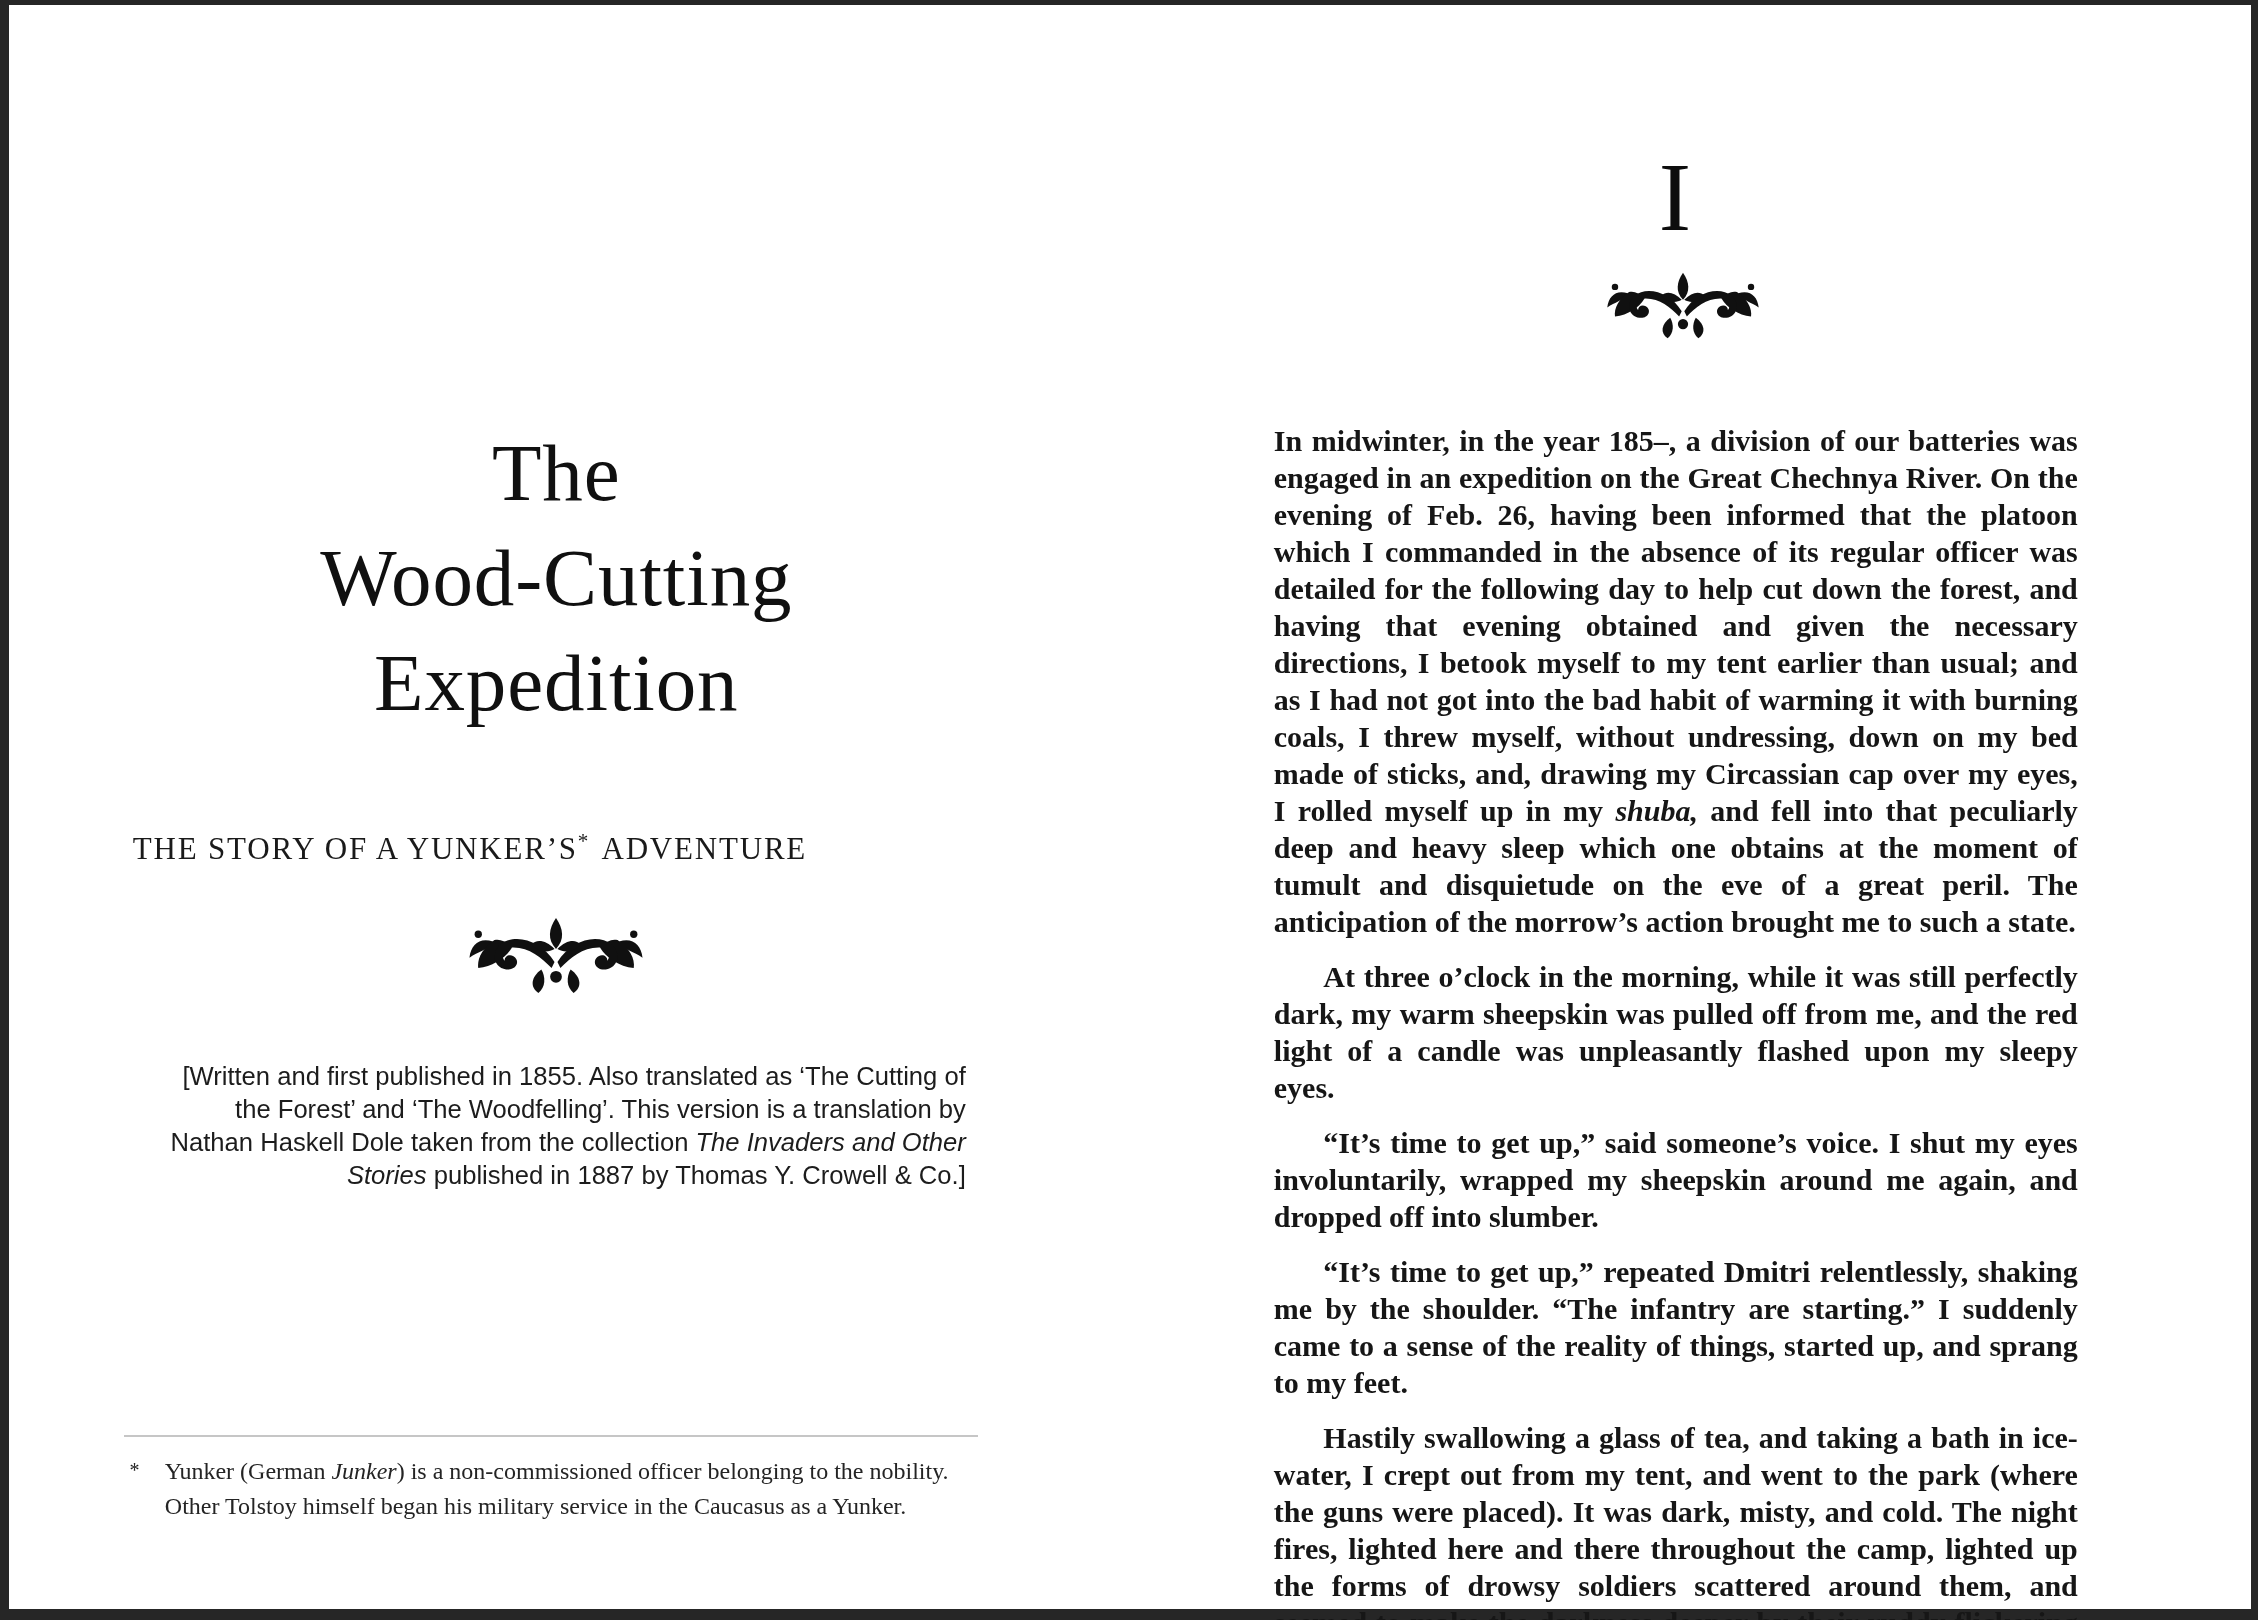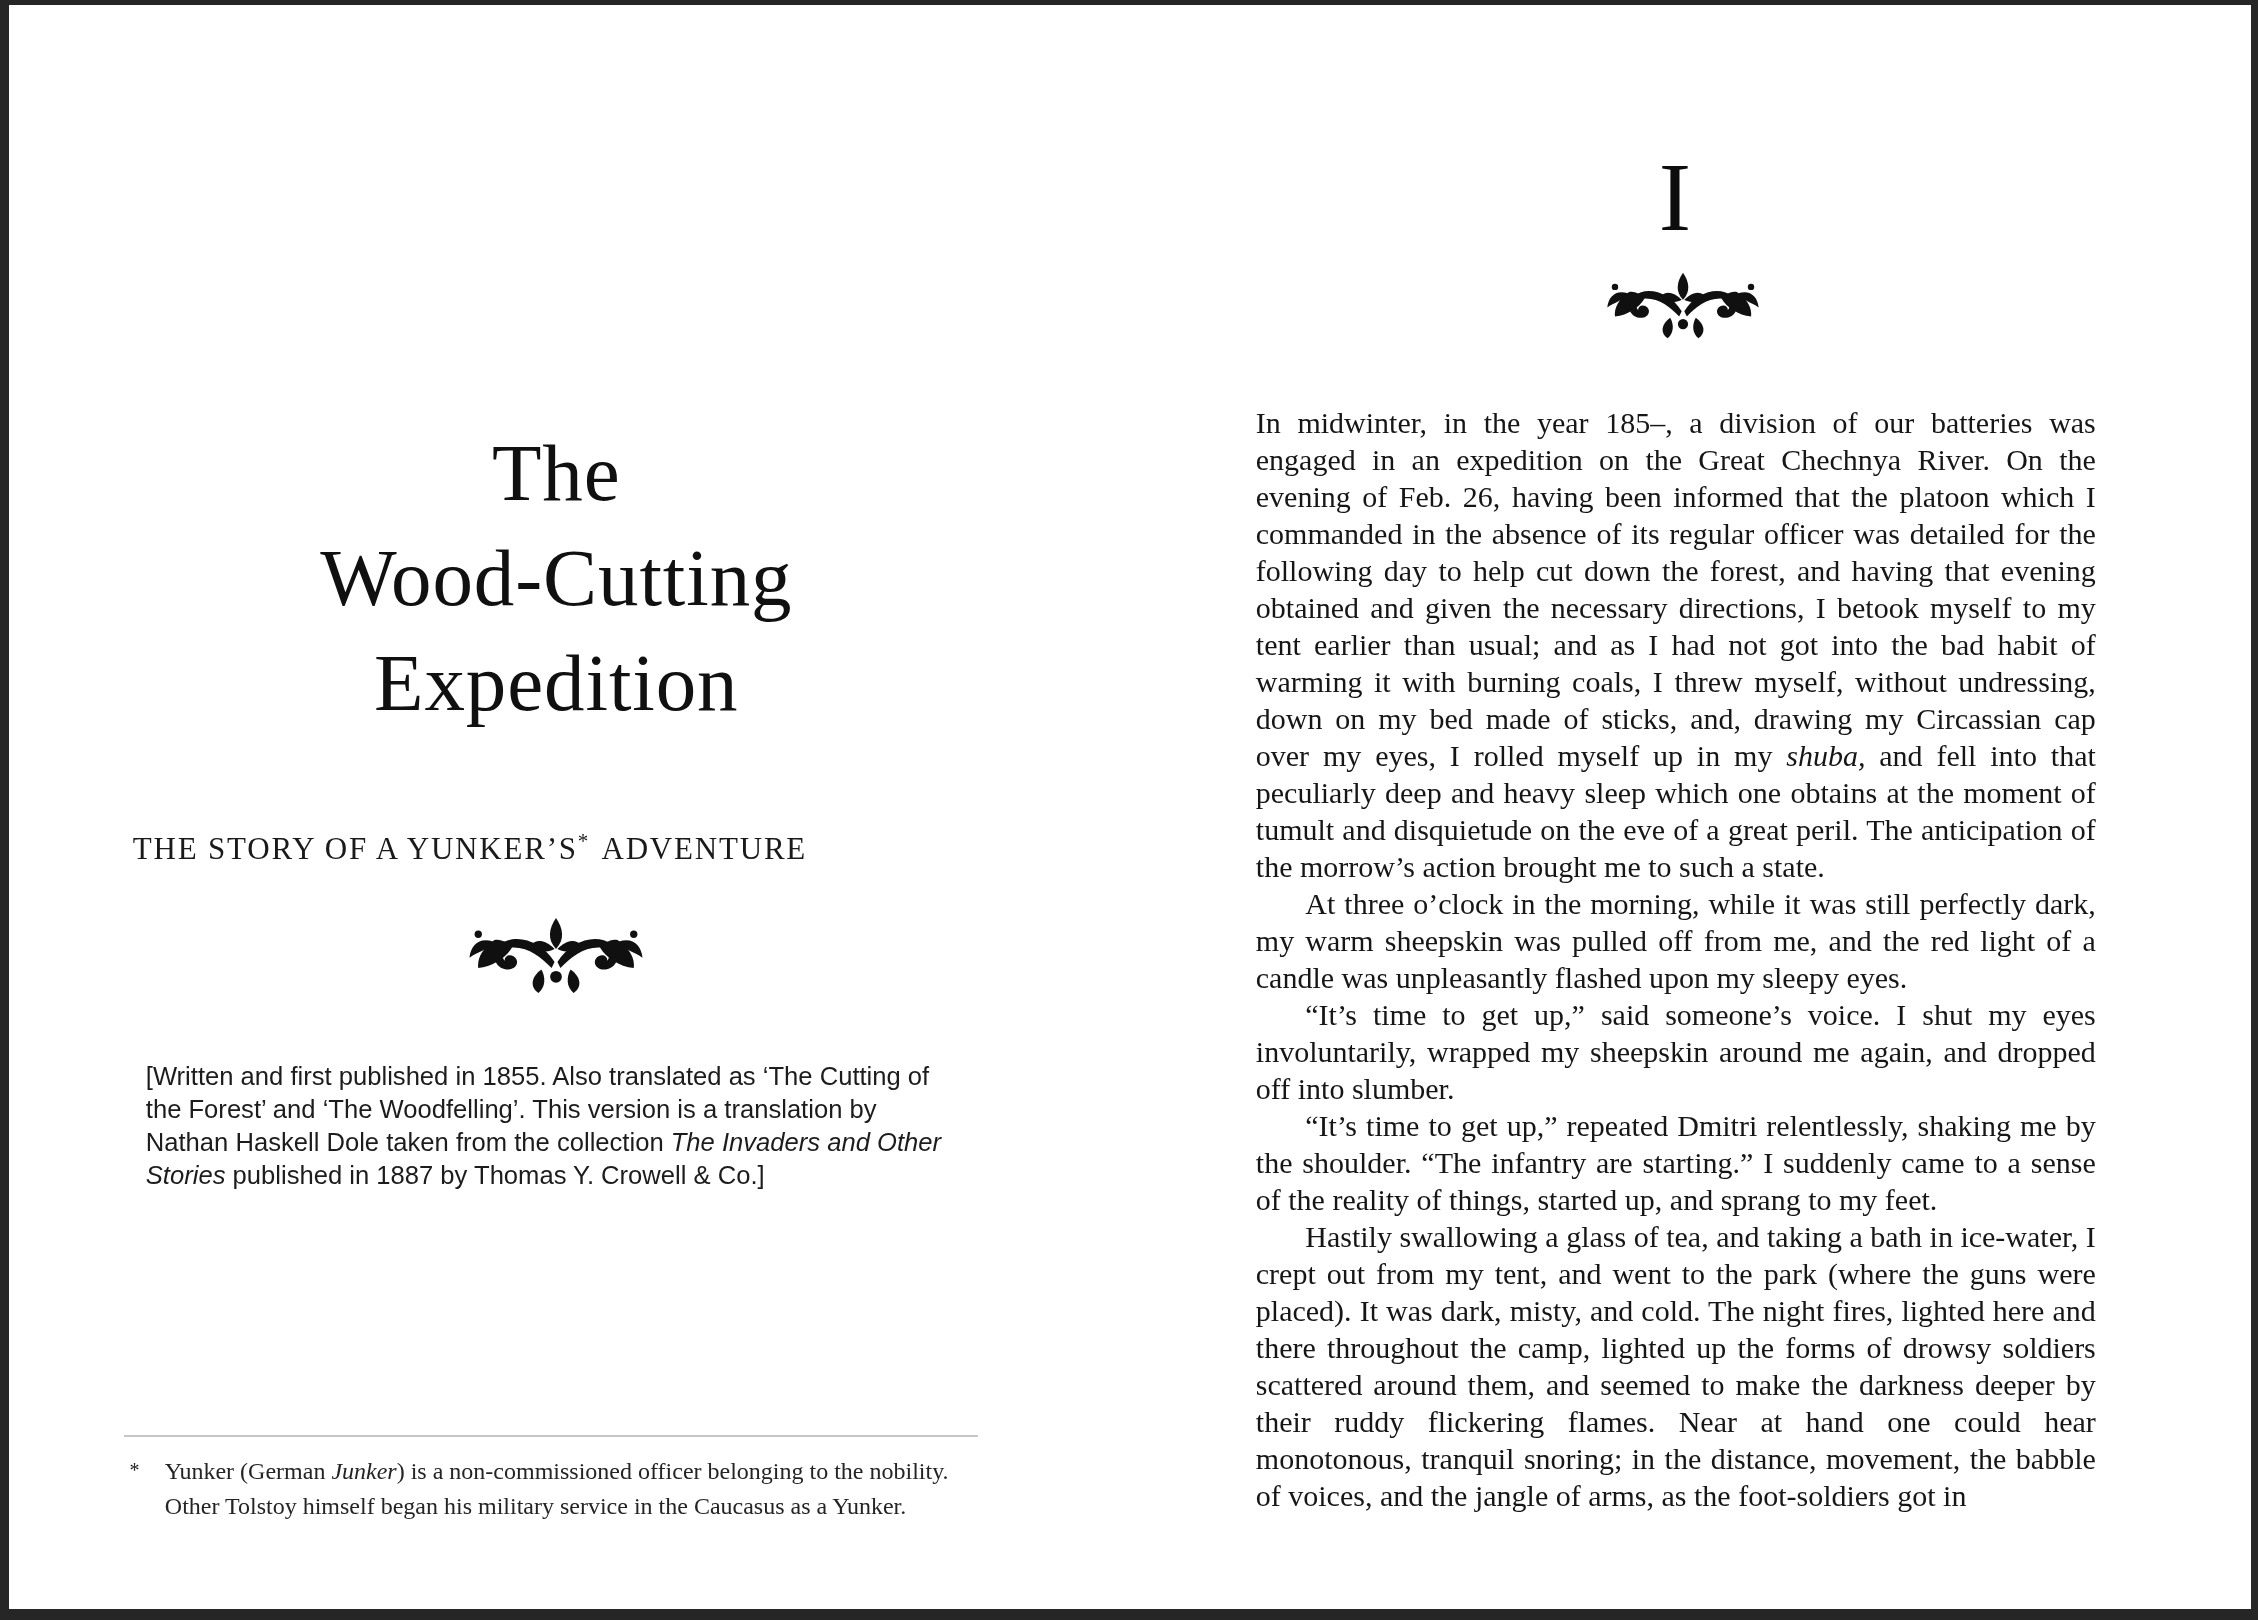--- a/index.html
+++ b/index.html
@@ -62,21 +62,21 @@
   .ornament-left {
     left: 459px;
     top: 910px;
     width: 176px;
     height: 81px;
   }
   .publication-note {
     left: 137px;
     top: 1055px;
     width: 820px;
-    text-align: left;
+    text-align: right;
     font-family: "Liberation Sans", sans-serif;
     font-size: 25.6px;
     line-height: 33px;
     color: #1c1c1c;
   }
   .footnote-divider {
     left: 115px;
     top: 1430px;
     width: 854px;
     height: 1.8px;
@@ -118,22 +118,23 @@
   .chapter-body {
     left: 1247px;
     top: 399px;
     width: 840px;
     font-size: 30px;
     line-height: 37px;
     text-align: justify;
     color: #161616;
   }
   .chapter-body p {
-    margin: 0;
+    margin: 18px;
     padding: 0;
+    font-weight: bold;
   }
   .chapter-body p.indent {
     text-indent: 1.65em;
   }
   em { font-style: italic; }
   .orn-svg { display: block; width: 100%; height: 100%; }
 </style>
 </head>
 <body>
 

